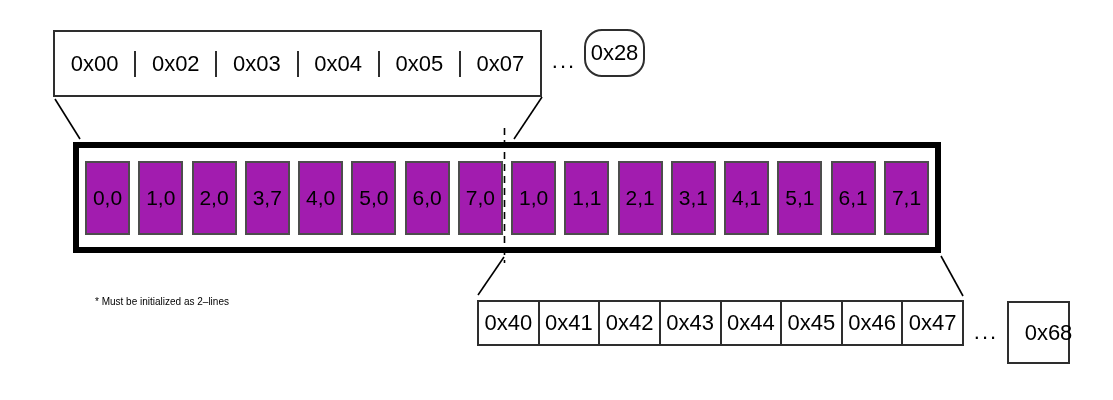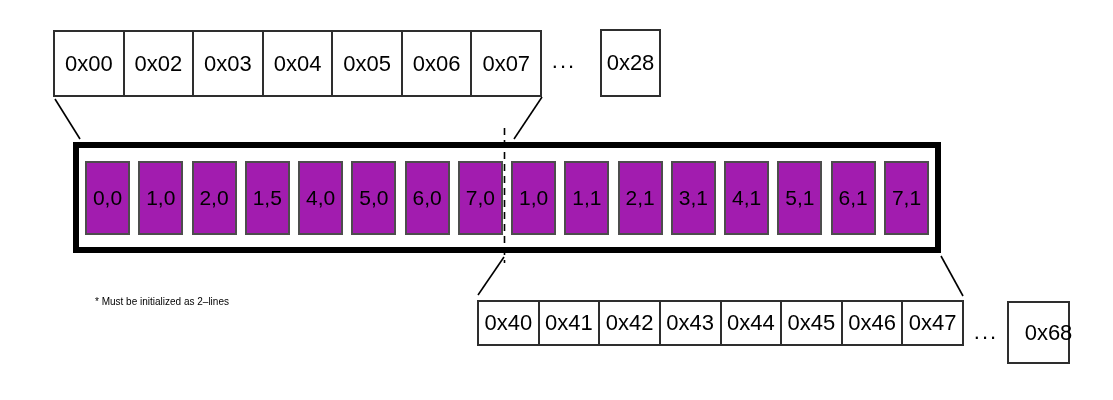--- a/index.html
+++ b/index.html
@@ -37,35 +37,35 @@
     align-items: center;
     justify-content: center;
     font-size: 22px;
     border-left: 2px solid #2e2e2e;
     box-sizing: border-box;
     white-space: nowrap;
   }
   .addr-row .addr-cell:first-child {
     border-left: none;
   }
-  .row-top    { left: 53px;  top: 30px;  width: 489px; height: 67px; }
+  .row-top    { left: 53px;  top: 30px;  width: 489px; height: 67px; align-items: center; }
   .row-bottom { left: 477px; top: 300px; width: 487px; height: 46px; }
 
   
   .tail-box {
     position: absolute;
     border: 2px solid #2e2e2e;
     box-sizing: border-box;
     display: flex;
     align-items: center;
     justify-content: center;
     font-size: 22px;
     background: #ffffff;
   }
-  .box-top    { left: 600px;  top: 29px;  width: 61px; height: 68px; }
+  .box-top    { left: 584px;  top: 29px;  width: 61px; height: 48px; border-radius: 18px; }
   .box-bottom { left: 1007px; top: 301px; width: 63px; height: 63px; padding-left: 20px; }
 
   
   .ellipsis {
     position: absolute;
     display: flex;
     align-items: center;
     justify-content: center;
     font-size: 22px;
     letter-spacing: 2px;
@@ -120,31 +120,30 @@
     <line x1="941" y1="256" x2="963" y2="296" stroke="#000" stroke-width="1.6"></line>
     <line x1="504.5" y1="128" x2="504.5" y2="263" stroke="#000" stroke-width="1.6" stroke-dasharray="7 5"></line>
   </svg>
 
   <div class="addr-row row-top">
     <div class="addr-cell">0x00</div>
     <div class="addr-cell">0x02</div>
     <div class="addr-cell">0x03</div>
     <div class="addr-cell">0x04</div>
     <div class="addr-cell">0x05</div>
-    <div class="addr-cell">0x06</div>
     <div class="addr-cell">0x07</div>
   </div>
   <div class="ellipsis ellipsis-top">...</div>
   <div class="tail-box box-top">0x28</div>
 
   <div class="buffer">
     <div class="buf-cell">0,0</div>
     <div class="buf-cell">1,0</div>
     <div class="buf-cell">2,0</div>
-    <div class="buf-cell">1,5</div>
+    <div class="buf-cell">3,7</div>
     <div class="buf-cell">4,0</div>
     <div class="buf-cell">5,0</div>
     <div class="buf-cell">6,0</div>
     <div class="buf-cell">7,0</div>
     <div class="buf-cell">1,0</div>
     <div class="buf-cell">1,1</div>
     <div class="buf-cell">2,1</div>
     <div class="buf-cell">3,1</div>
     <div class="buf-cell">4,1</div>
     <div class="buf-cell">5,1</div>

